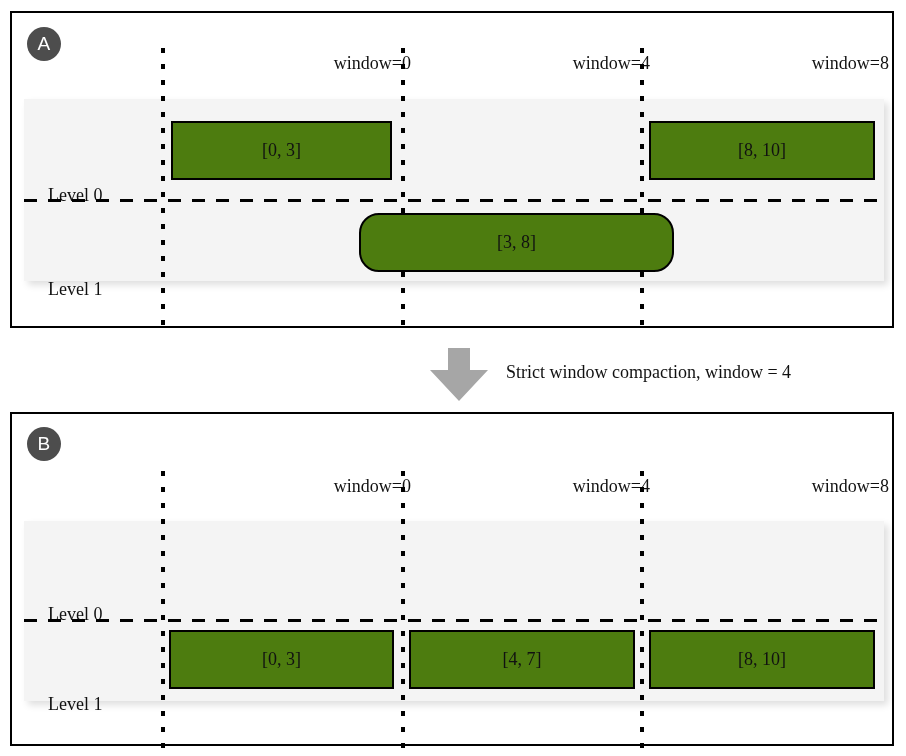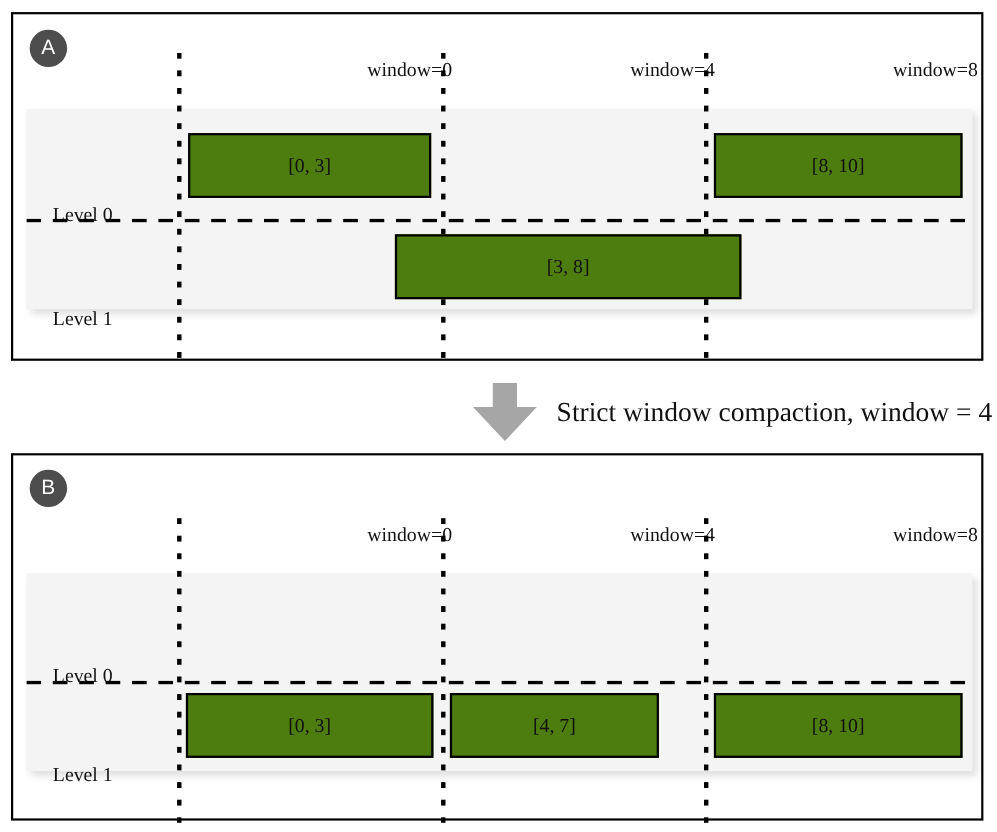--- a/index.html
+++ b/index.html
@@ -116,21 +116,21 @@
     top: 348px;
     width: 66px;
     height: 54px;
   }
   .arrow-svg { display: block; }
 
   .transition-caption {
     position: absolute;
     left: 506px;
     top: 362px;
-    font-size: 25px;
+    font-size: 18px;
     color: #111111;
     white-space: nowrap;
   }
 </style>
 </head>
 <body>
 
 <div class="stage">
 
   <div class="panel" id="panel-a">
@@ -153,21 +153,21 @@
     <div class="hdashed" style="left: 12px; top: 186px; width: 860px;"></div>
 
     <div class="run-box" style="left: 159px; top: 108px; width: 221px; height: 59px;">
       <span>[0, 3]</span>
     </div>
 
     <div class="run-box" style="left: 637px; top: 108px; width: 226px; height: 59px;">
       <span>[8, 10]</span>
     </div>
 
-    <div class="run-box" style="left: 347px; top: 200px; width: 315px; height: 59px;">
+    <div class="run-box" style="left: 347px; top: 200px; width: 315px; height: 59px; border-radius: 20px;">
       <span>[3, 8]</span>
     </div>
 
   </div>
 
   <div class="arrow-wrap">
     <svg class="arrow-svg" width="66" height="54" viewBox="0 0 66 54">
       <polygon points="22,0 44,0 44,22 62,22 33,53 4,22 22,22" fill="#a6a6a6"></polygon>
     </svg>
   </div>
@@ -190,21 +190,21 @@
     <div class="vdotted" style="left: 149px; top: 57px; height: 277px;"></div>
     <div class="vdotted" style="left: 389px; top: 57px; height: 277px;"></div>
     <div class="vdotted" style="left: 628px; top: 57px; height: 277px;"></div>
 
     <div class="hdashed" style="left: 12px; top: 205px; width: 860px;"></div>
 
     <div class="run-box" style="left: 157px; top: 216px; width: 225px; height: 59px;">
       <span>[0, 3]</span>
     </div>
 
-    <div class="run-box" style="left: 397px; top: 216px; width: 190px; height: 59px; text-align: right;">
+    <div class="run-box" style="left: 397px; top: 216px; width: 226px; height: 59px; text-align: right;">
       <span>[4, 7]</span>
     </div>
 
     <div class="run-box" style="left: 637px; top: 216px; width: 226px; height: 59px;">
       <span>[8, 10]</span>
     </div>
 
   </div>
 
 </div>

